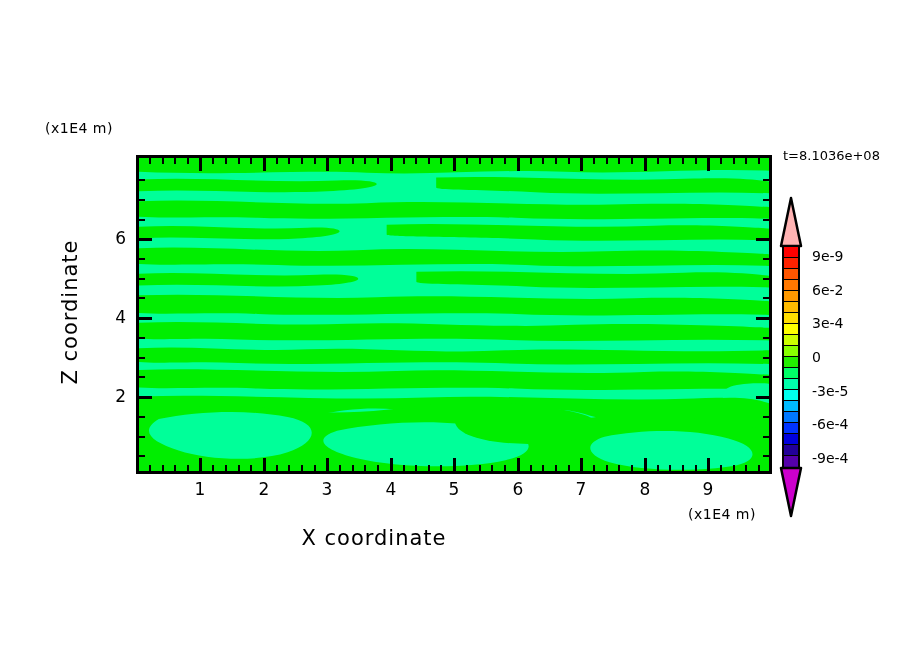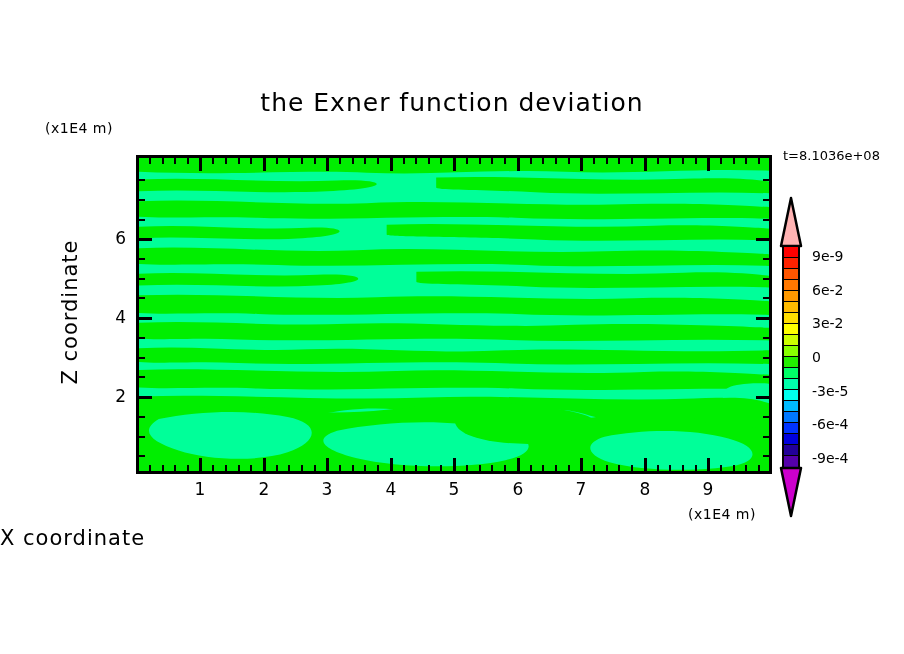--- a/index.html
+++ b/index.html
@@ -13,21 +13,21 @@
   .txt{position:absolute;color:#000;white-space:pre;font-weight:700;}
 
   #title{
     left:0;top:88px;width:904px;text-align:center;
     font-size:25px;letter-spacing:1px;font-weight:400;
   }
   #zunit{left:45px;top:120px;font-size:14px;font-weight:400;letter-spacing:.5px;}
   #xunit{left:688px;top:506px;font-size:14px;font-weight:400;letter-spacing:.5px;}
 
   #xtitle{
-    left:0;top:526px;width:748px;
+    left:0;top:526px;width:748px;text-align:center;
     font-size:21px;font-weight:400;letter-spacing:1px;
   }
   #ytitle{
     left:-20px;top:300px;width:180px;text-align:center;
     font-size:21px;font-weight:400;letter-spacing:1px;
     transform:rotate(-90deg);transform-origin:50% 50%;
   }
 
   #tstamp{
     left:783px;top:148px;font-size:13px;font-weight:400;letter-spacing:0px;
@@ -54,21 +54,20 @@
           border:2px solid #000;box-sizing:border-box;}
   .cband{width:100%;}
   .cbarrow{position:absolute;left:0;width:26px;height:52px;}
   .cblab{position:absolute;left:812px;font-size:14px;font-weight:400;color:#000;white-space:pre;}
 </style>
 </head>
 <body>
 
 <div id="stage">
 
-  <div class="txt" id="title">the Exner function deviation</div>
   <div class="txt" id="zunit">(x1E4 m)</div>
 
   <div id="plot">
     <svg id="field" viewBox="0 0 636 319" preserveAspectRatio="none">
       <rect x="0" y="0" width="636" height="319" fill="#00ff99"></rect>
       <g fill="#00ee00">
         <path d="M0,0 L636,0 L636,13 C560,10 500,17 430,14 C360,11 300,18 230,15 C170,12 90,18 0,14 Z"></path>
         <path d="M0,22 C70,19 130,26 200,23 C250,21 260,31 190,34 C120,37 60,31 0,34 Z"></path>
         <path d="M300,20 C380,17 470,25 560,21 C610,19 636,24 636,24 L636,36 C560,33 480,39 400,35 C350,32 300,33 300,30 Z"></path>
         <path d="M0,44 C80,41 150,49 230,46 C320,42 400,50 500,47 C570,45 636,50 636,50 L636,62 C560,59 470,65 380,61 C300,58 200,64 120,61 C70,59 30,62 0,60 Z"></path>
@@ -302,20 +301,20 @@
         <div class="cband" style="background: rgb(85, 0, 170); height: 5%; border-bottom: none; box-sizing: border-box;"></div>
       </div>
     <svg class="cbarrow" style="top:270px;" viewBox="0 0 26 52">
       <polygon points="13,50 3,2 23,2" fill="#cc00cc" stroke="#000" stroke-width="2.5" stroke-linejoin="round"></polygon>
     </svg>
   </div>
 
   <div id="cblabels">
     <div class="cblab" style="top:248px;">9e-9</div>
     <div class="cblab" style="top:282px;">6e-2</div>
-    <div class="cblab" style="top:315px;">3e-2</div>
+    <div class="cblab" style="top:315px;">3e-4</div>
     <div class="cblab" style="top:349px;">0</div>
     <div class="cblab" style="top:383px;">-3e-5</div>
     <div class="cblab" style="top:416px;">-6e-4</div>
     <div class="cblab" style="top:450px;">-9e-4</div>
   </div>
 
 </div>
 
 </body></html>

